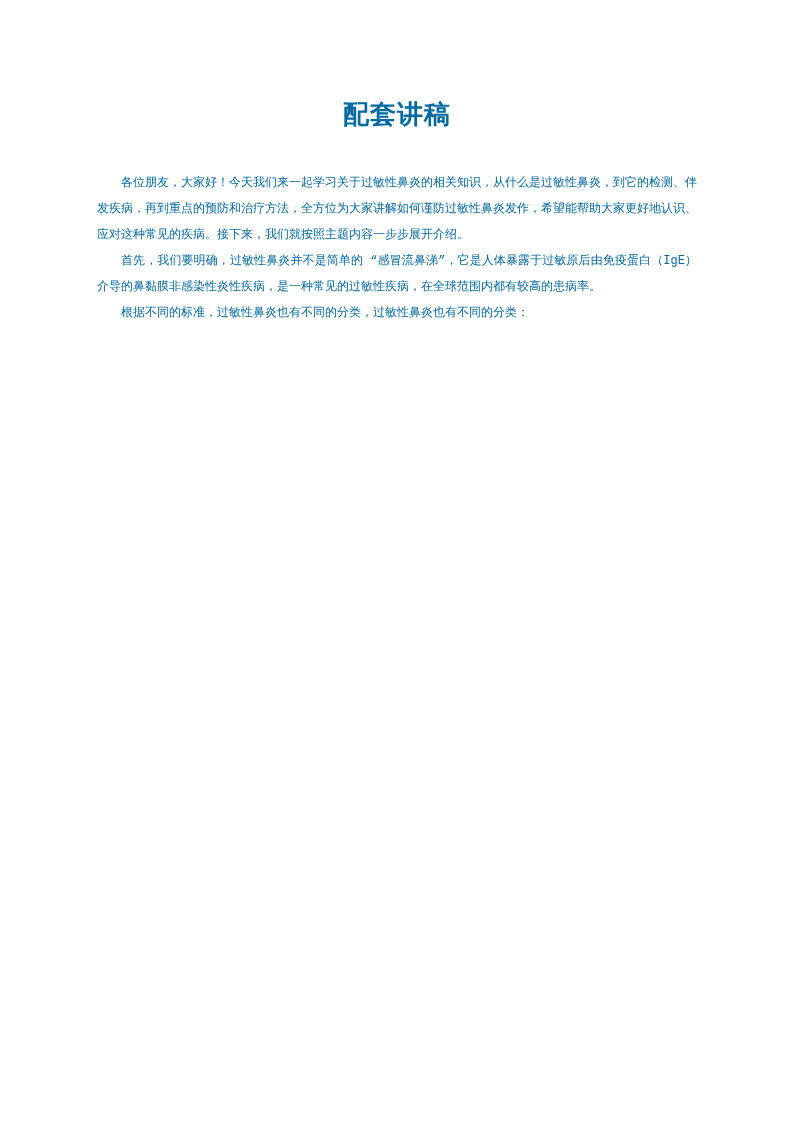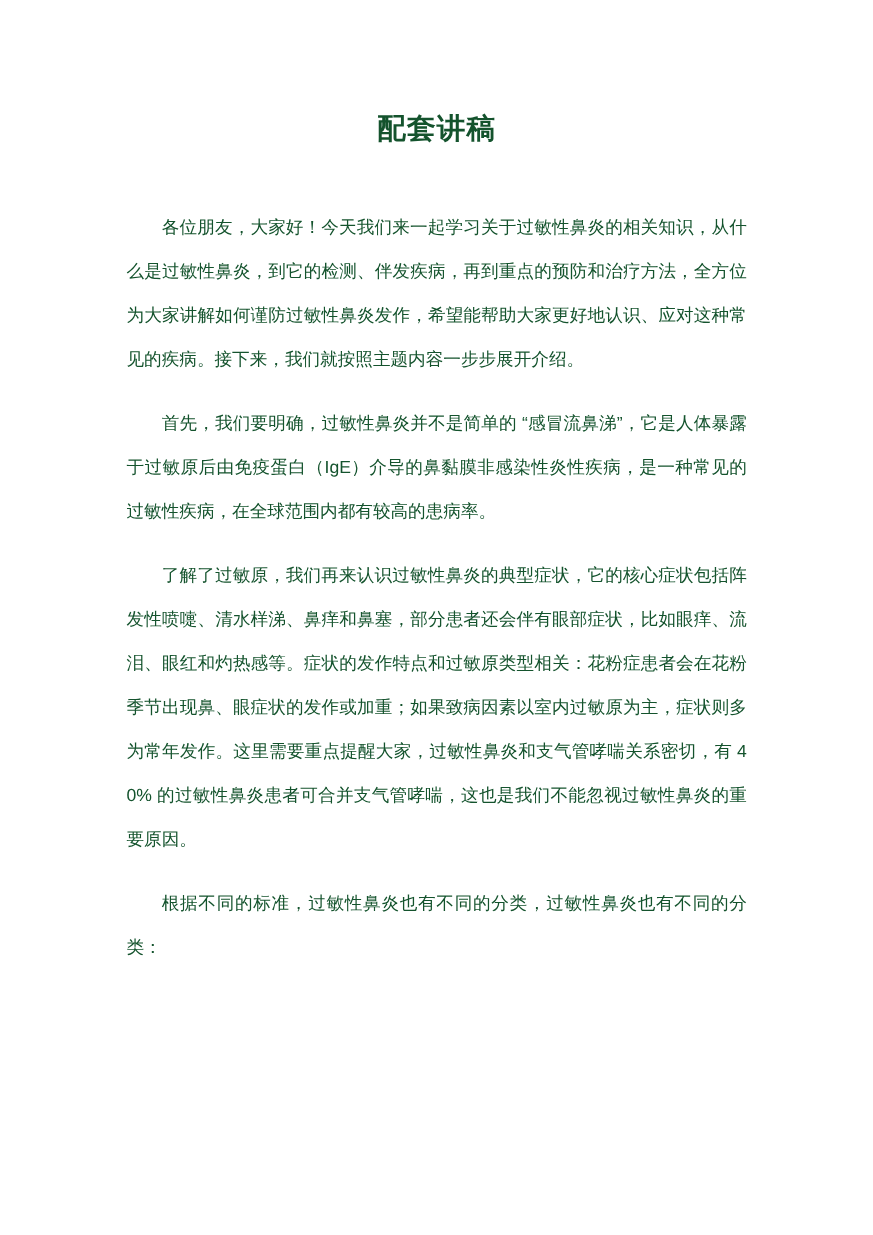--- a/index.html
+++ b/index.html
@@ -5,41 +5,41 @@
   html, body {
     margin: 0;
     padding: 0;
     background: #ffffff;
   }
   .page {
     position: relative;
     width: 794px;
     height: 1123px;
     background: #ffffff;
-    color: #14532d;
-    font-family: Liberation Sans, sans-serif;
+    color: #0369a1;
+    font-family: Liberation Mono, monospace;
     box-sizing: border-box;
     padding: 94px 97px 0 97px;
     overflow: hidden;
   }
   .doc-title {
     font-size: 26px;
     font-weight: bold;
     line-height: 44px;
     text-align: center;
     letter-spacing: 1px;
     margin: 0;
   }
   .title-gap {
     height: 32px;
   }
   .body-text p {
-    margin: 18px;
-    font-size: 16px;
-    line-height: 40px;
+    margin: 0;
+    font-size: 12px;
+    line-height: 26px;
     text-indent: 2em;
     text-align: justify;
     word-break: break-all;
   }
   .section-heading {
     font-weight: normal;
   }
 </style>
 </head>
 <body>
@@ -50,17 +50,16 @@
   <div class="title-gap"></div>
 
   <div class="body-text">
     <p>各位朋友，大家好！今天我们来一起学习关于过敏性鼻炎的相关知识，从什么是过敏性鼻炎，到它的检测、伴发疾病，再到重点的预防和治疗方法，全方位为大家讲解如何谨防过敏性鼻炎发作，希望能帮助大家更好地认识、应对这种常见的疾病。接下来，我们就按照主题内容一步步展开介绍。</p>
 
 
     <p>首先，我们要明确，过敏性鼻炎并不是简单的 “感冒流鼻涕”，它是人体暴露于过敏原后由免疫蛋白（IgE）介导的鼻黏膜非感染性炎性疾病，是一种常见的过敏性疾病，在全球范围内都有较高的患病率。</p>
 
 
 
-    <p>了解了过敏原，我们再来认识过敏性鼻炎的典型症状，它的核心症状包括阵发性喷嚏、清水样涕、鼻痒和鼻塞，部分患者还会伴有眼部症状，比如眼痒、流泪、眼红和灼热感等。症状的发作特点和过敏原类型相关：花粉症患者会在花粉季节出现鼻、眼症状的发作或加重；如果致病因素以室内过敏原为主，症状则多为常年发作。这里需要重点提醒大家，过敏性鼻炎和支气管哮喘关系密切，有 40% 的过敏性鼻炎患者可合并支气管哮喘，这也是我们不能忽视过敏性鼻炎的重要原因。</p>
 
     <p>根据不同的标准，过敏性鼻炎也有不同的分类，过敏性鼻炎也有不同的分类：</p>
   </div>
 </div>
 
 </body></html>

